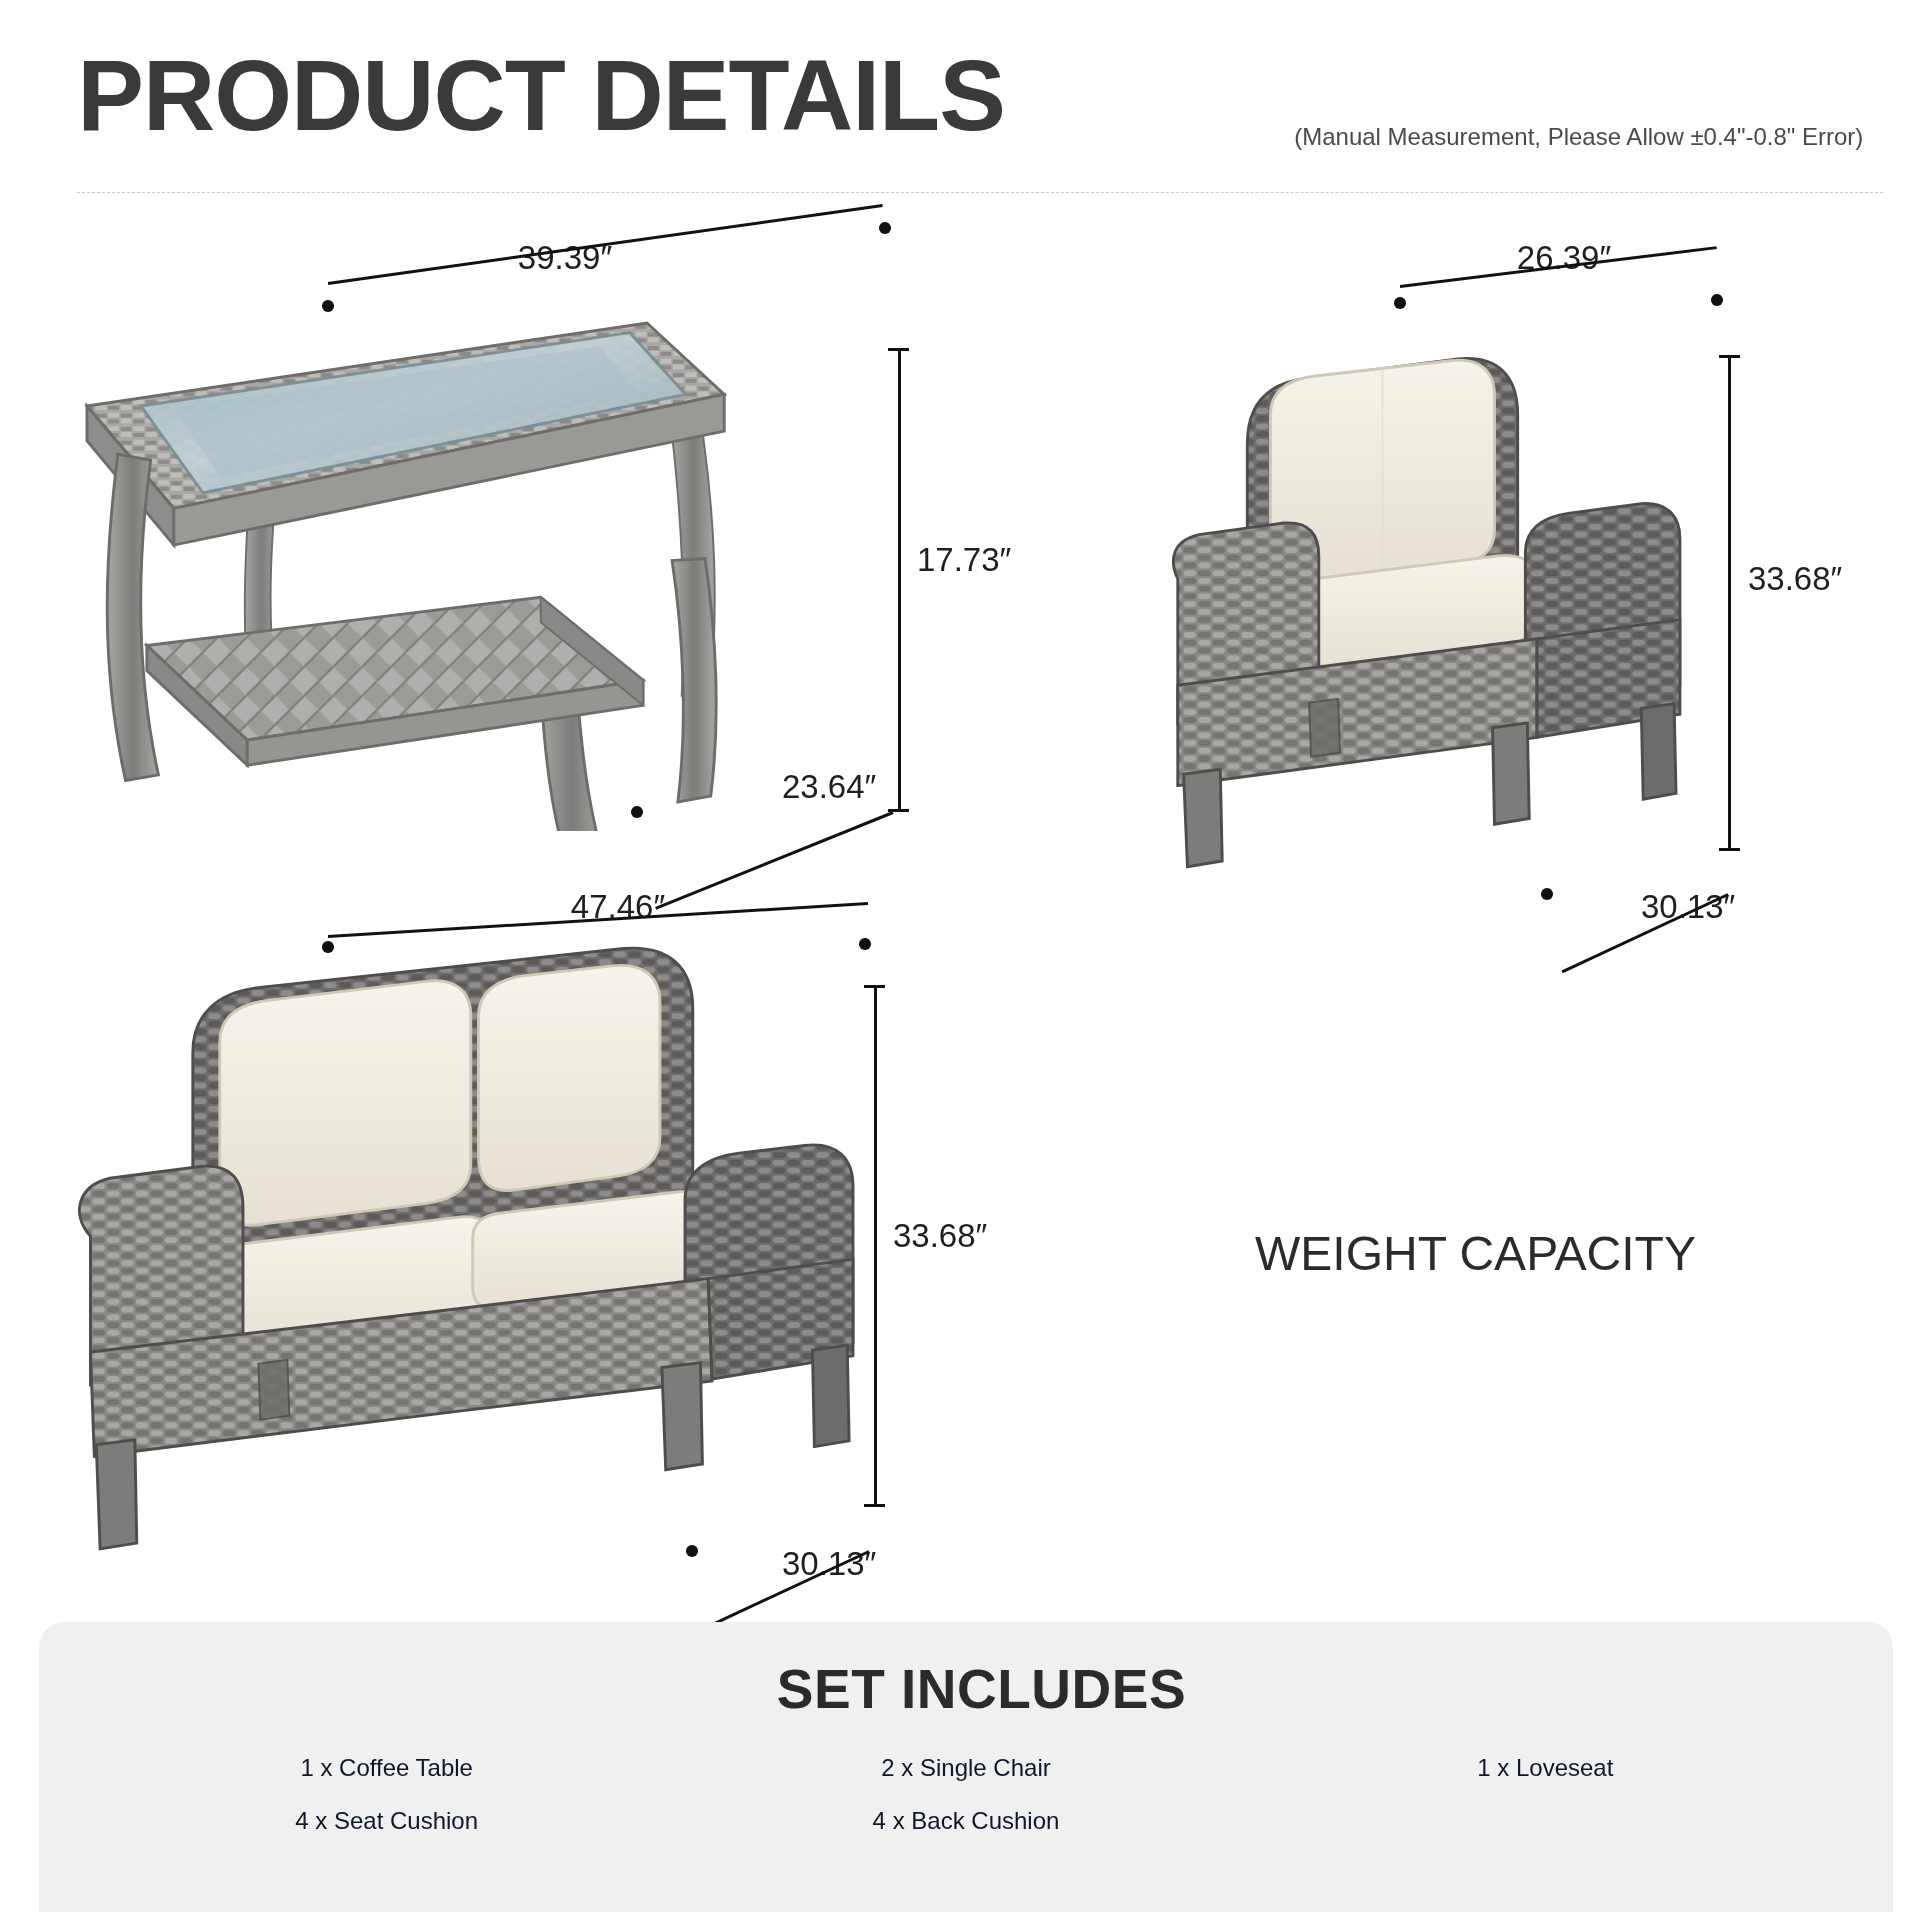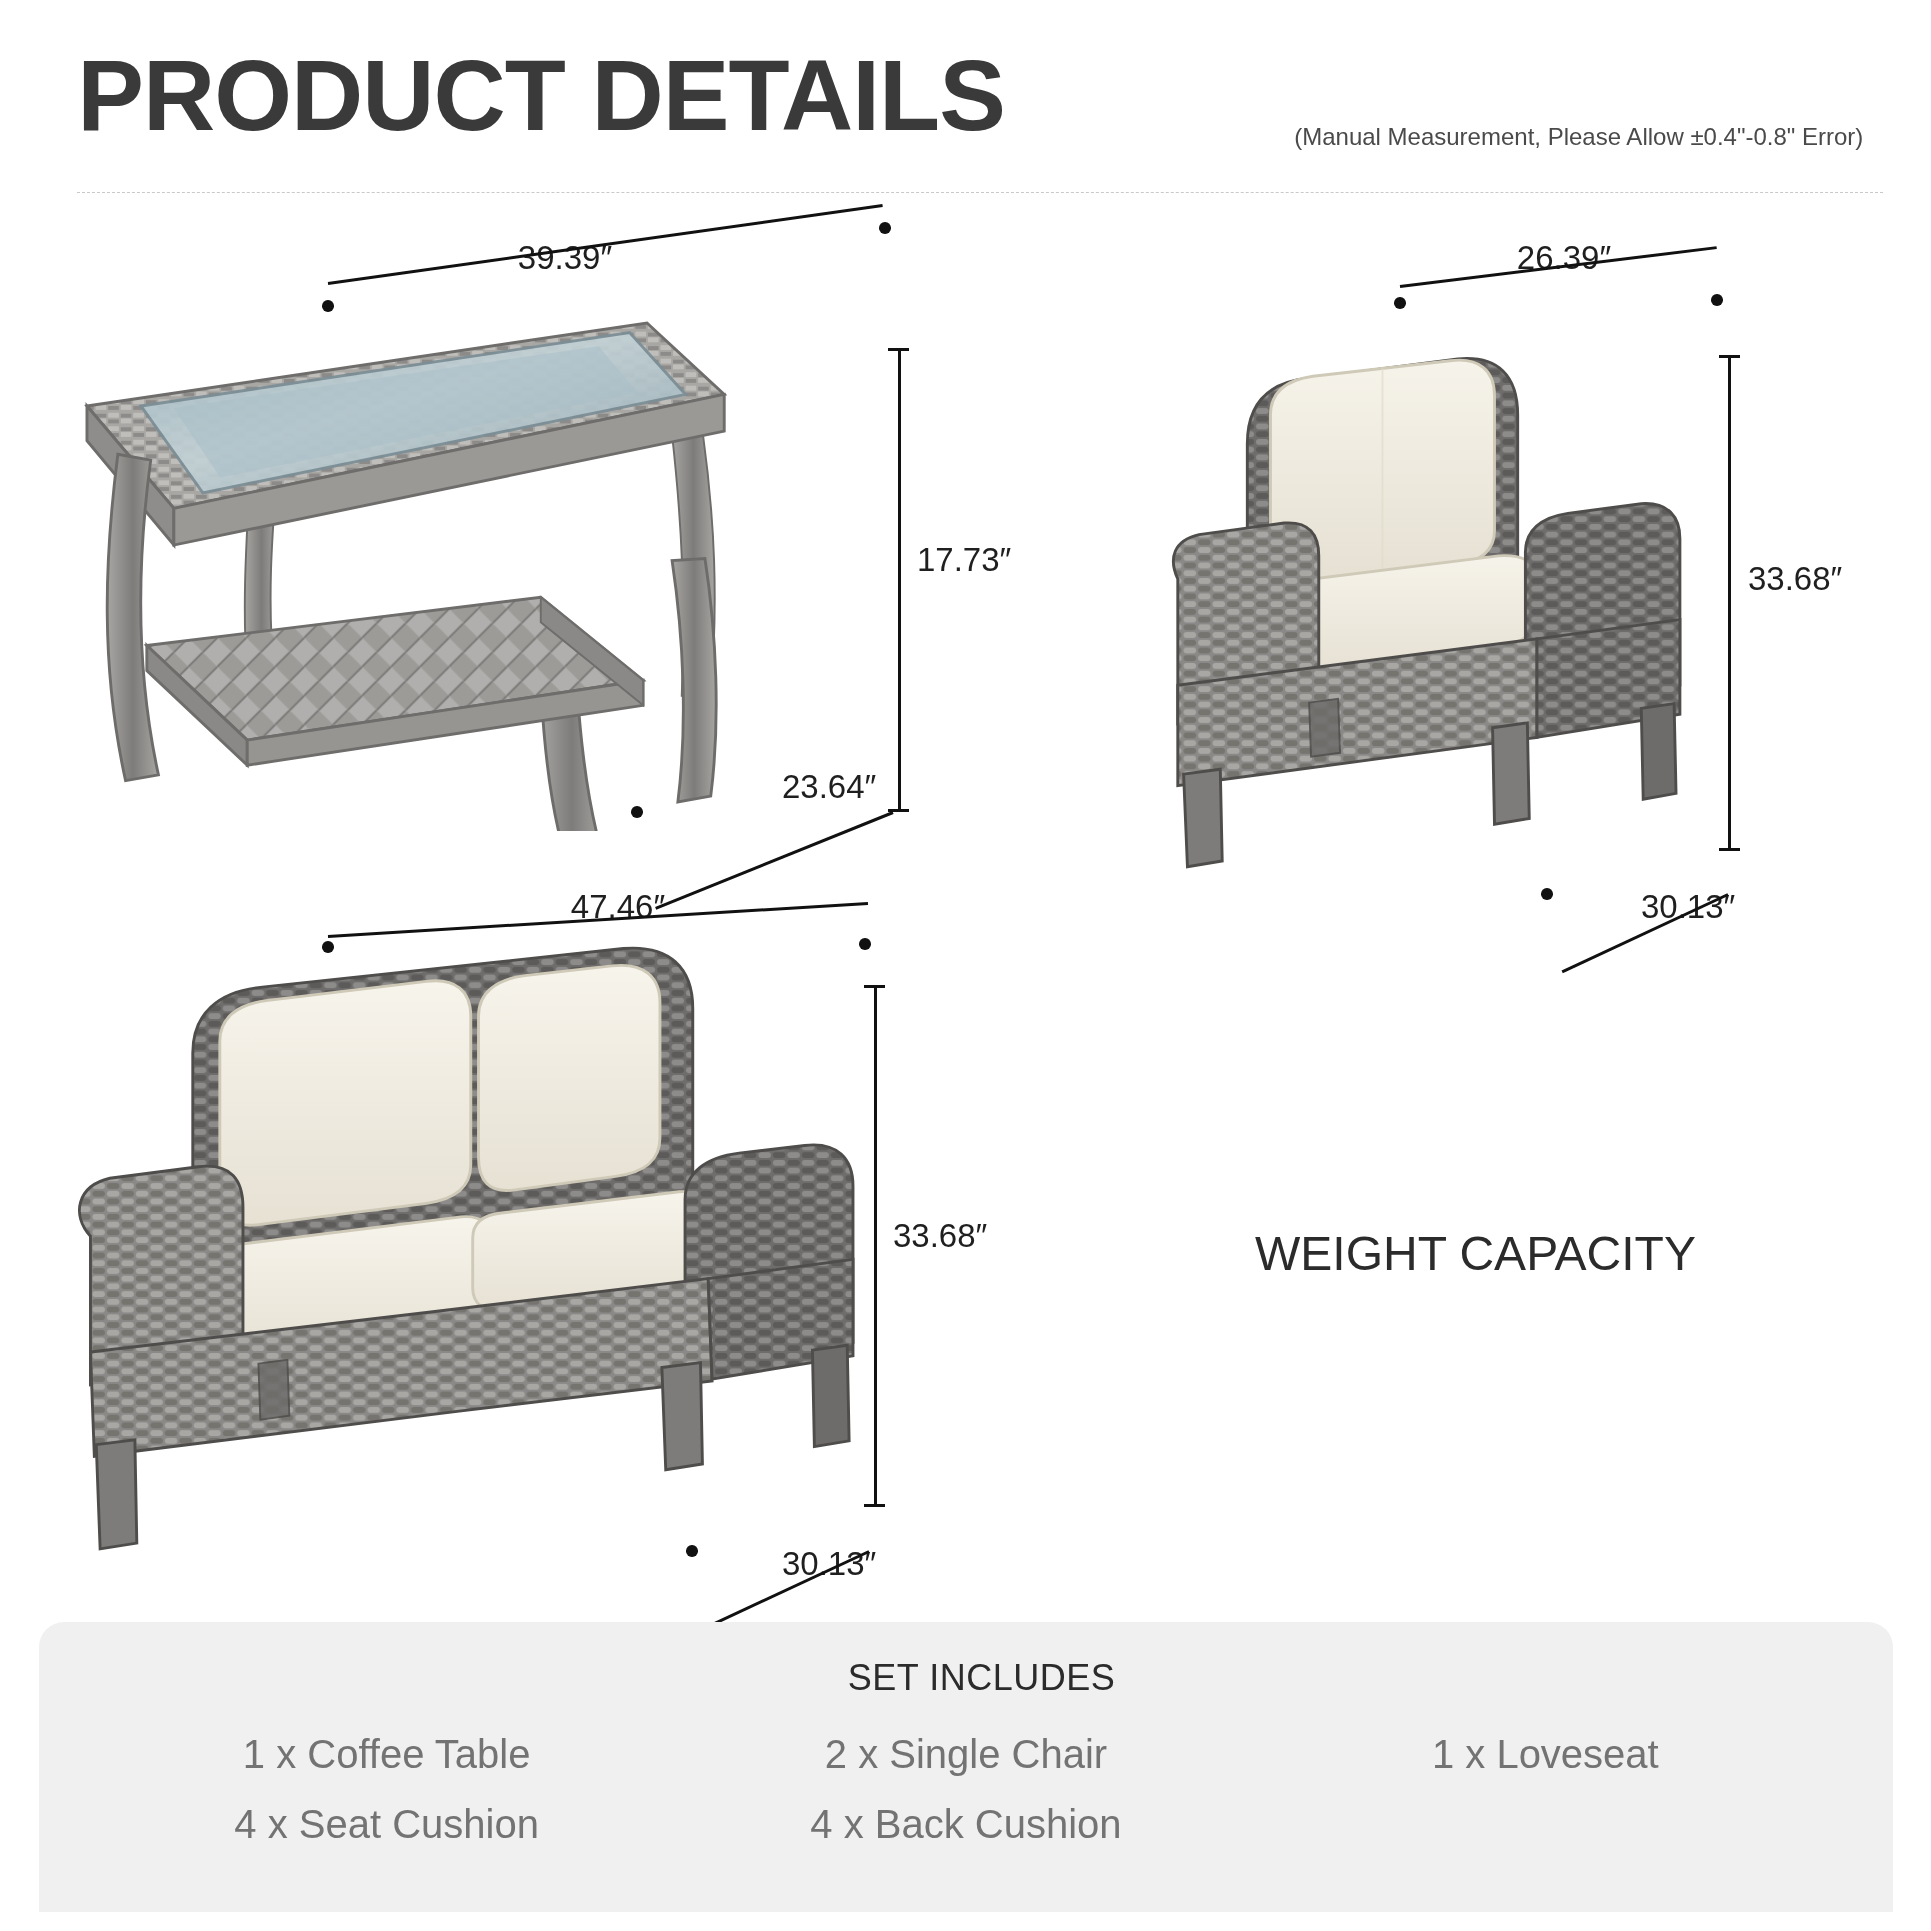--- a/index.html
+++ b/index.html
@@ -117,37 +117,37 @@
     position: absolute;
     left: 39px;
     top: 1622px;
     width: 1854px;
     height: 290px;
     background: #f0f0f0;
     border-radius: 25px 25px 0 0;
   }
   .set-title {
     text-align: center;
-    font-size: 36px;
-    font-weight: normal;
+    font-size: 55px;
+    font-weight: bold;
     color: #2b2b2b;
     margin-top: 35px;
     letter-spacing: 0.5px;
     padding-left: 31px;
   }
   .set-grid {
     margin-top: 33px;
     display: grid;
     grid-template-columns: repeat(3, 1fr);
     row-gap: 25px;
     padding: 0 58px;
   }
   .set-item {
-    font-size: 40px;
-    color: #737373;
+    font-size: 24px;
+    color: #0f172a;
     text-align: center;
   }
 </style>
 </head>
 <body>
 
 <div class="header">
   <div class="page-title">PRODUCT DETAILS</div>
   <div class="measure-note">(Manual Measurement, Please Allow ±0.4"-0.8" Error)</div>
   <div class="header-rule"></div>

